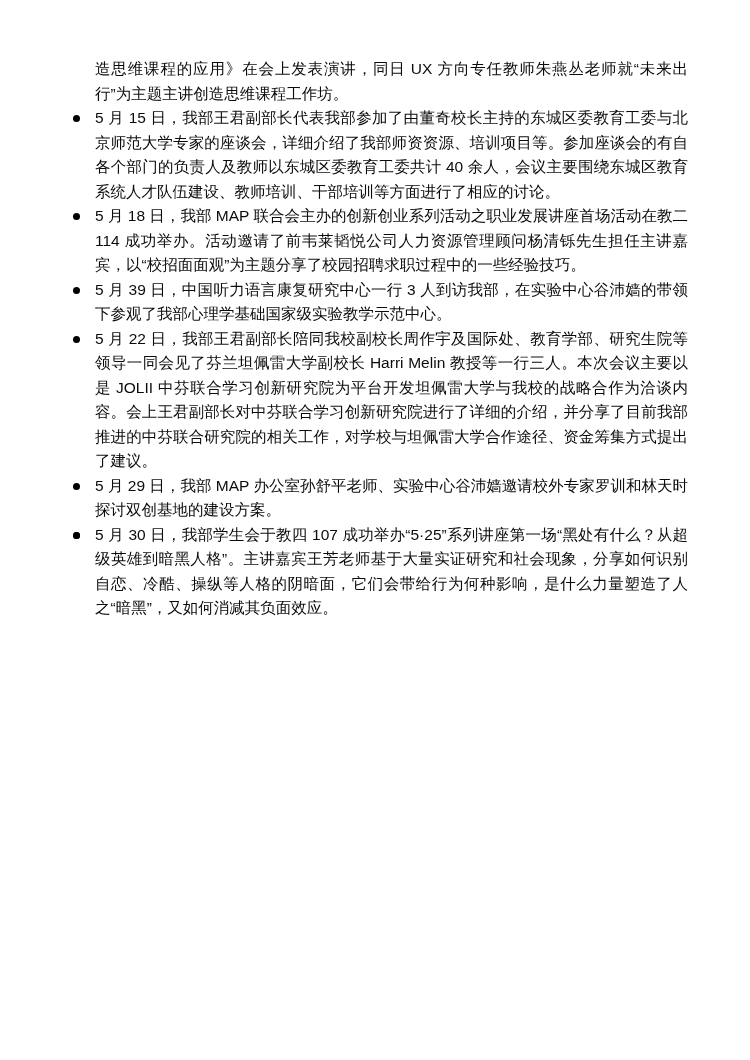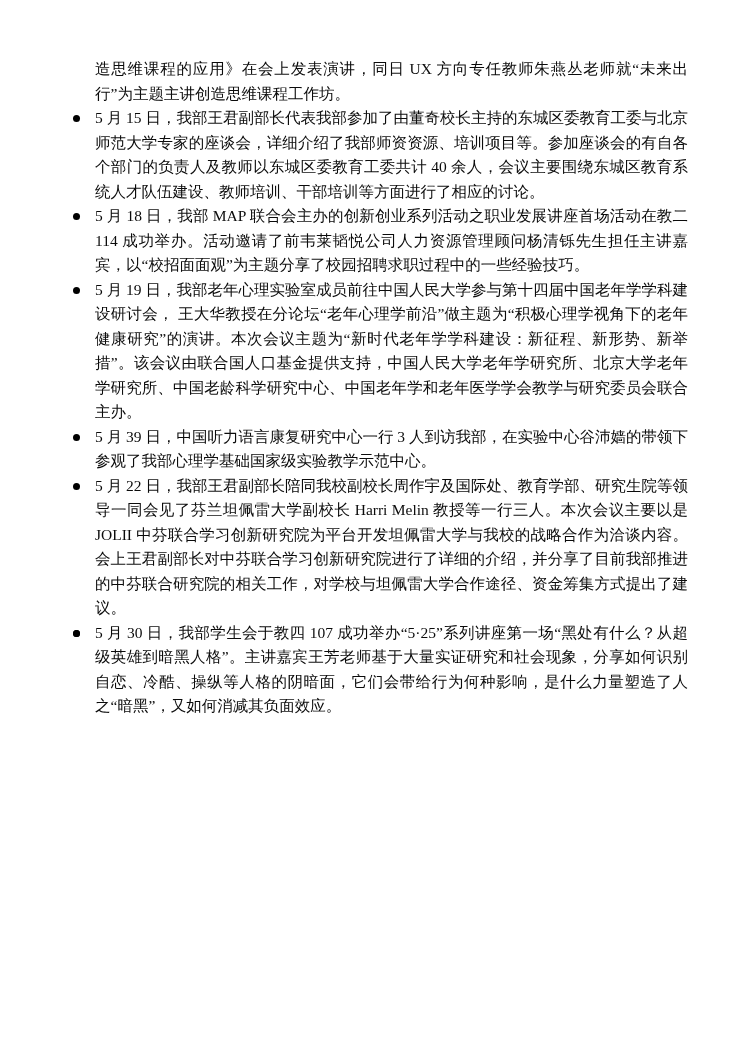--- a/index.html
+++ b/index.html
@@ -7,21 +7,21 @@
     padding: 0;
     background: #ffffff;
   }
   .page {
     position: relative;
     box-sizing: border-box;
     width: 750px;
     height: 1060px;
     background: #ffffff;
     padding: 57px 62px 16px 63px;
-    font-family: Liberation Serif, serif;
+    font-family: Liberation Sans, sans-serif;
     font-size: 15.5px;
     line-height: 24.5px;
     color: #0b0b0b;
     overflow: hidden;
     border-radius: 19px;
   }
   .continuation {
     margin: 0 0 0 32px;
     text-align: justify;
   }
@@ -56,29 +56,29 @@
     <li class="event-item">
       <span class="bullet"></span>
       <span class="event-text">5 月 15 日，我部王君副部长代表我部参加了由董奇校长主持的东城区委教育工委与北京师范大学专家的座谈会，详细介绍了我部师资资源、培训项目等。参加座谈会的有自各个部门的负责人及教师以东城区委教育工委共计 40 余人，会议主要围绕东城区教育系统人才队伍建设、教师培训、干部培训等方面进行了相应的讨论。</span>
     </li>
     <li class="event-item">
       <span class="bullet"></span>
       <span class="event-text">5 月 18 日，我部 MAP 联合会主办的创新创业系列活动之职业发展讲座首场活动在教二 114 成功举办。活动邀请了前韦莱韬悦公司人力资源管理顾问杨清铄先生担任主讲嘉宾，以“校招面面观”为主题分享了校园招聘求职过程中的一些经验技巧。</span>
     </li>
     <li class="event-item">
       <span class="bullet"></span>
-      <span class="event-text">5 月 19 日，我部老年心理实验室成员前往中国人民大学参与第十四届中国老年学学科建设研讨会， 王大华教授在分论坛“老年心理学前沿”做主题为“积极心理学视角下的老年健康研究”的演讲。本次会议主题为“新时代老年学学科建设：新征程、新形势、新举措”。该会议由联合国人口基金提供支持，中国人民大学老年学研究所、北京大学老年学研究所、中国老龄科学研究中心、中国老年学和老年医学学会教学与研究委员会联合主办。</span>
-    </li>
-    <li class="event-item">
-      <span class="bullet"></span>
       <span class="event-text">5 月 39 日，中国听力语言康复研究中心一行 3 人到访我部，在实验中心谷沛嫱的带领下参观了我部心理学基础国家级实验教学示范中心。</span>
     </li>
     <li class="event-item">
       <span class="bullet"></span>
       <span class="event-text">5 月 22 日，我部王君副部长陪同我校副校长周作宇及国际处、教育学部、研究生院等领导一同会见了芬兰坦佩雷大学副校长 Harri Melin 教授等一行三人。本次会议主要以是 JOLII 中芬联合学习创新研究院为平台开发坦佩雷大学与我校的战略合作为洽谈内容。会上王君副部长对中芬联合学习创新研究院进行了详细的介绍，并分享了目前我部推进的中芬联合研究院的相关工作，对学校与坦佩雷大学合作途径、资金筹集方式提出了建议。</span>
+    </li>
+    <li class="event-item">
+      <span class="bullet"></span>
+      <span class="event-text">5 月 29 日，我部 MAP 办公室孙舒平老师、实验中心谷沛嫱邀请校外专家罗训和林天时探讨双创基地的建设方案。</span>
     </li>
     <li class="event-item">
       <span class="bullet"></span>
     </li>
     <li class="event-item">
       <span class="bullet"></span>
       <span class="event-text">5 月 30 日，我部学生会于教四 107 成功举办“5·25”系列讲座第一场“黑处有什么？从超级英雄到暗黑人格”。主讲嘉宾王芳老师基于大量实证研究和社会现象，分享如何识别自恋、冷酷、操纵等人格的阴暗面，它们会带给行为何种影响，是什么力量塑造了人之“暗黑”，又如何消减其负面效应。</span>
     </li>
   </ul>
 

